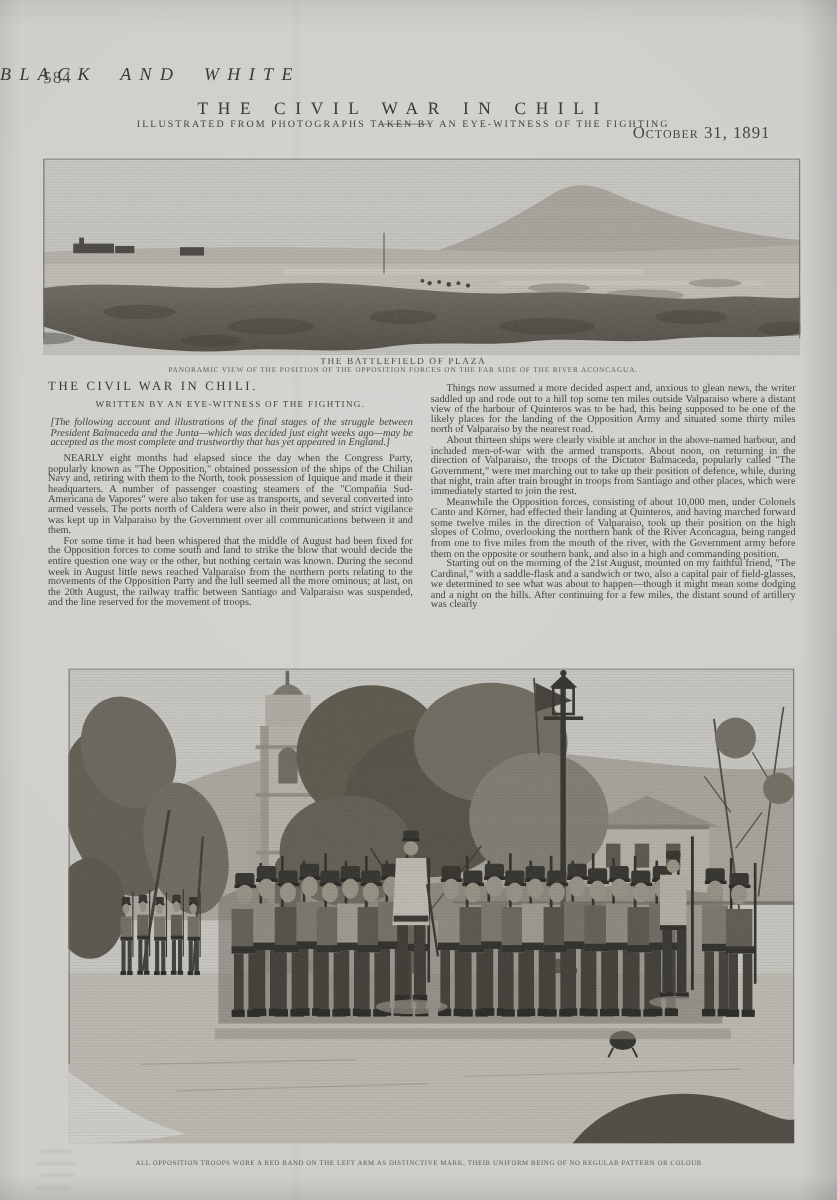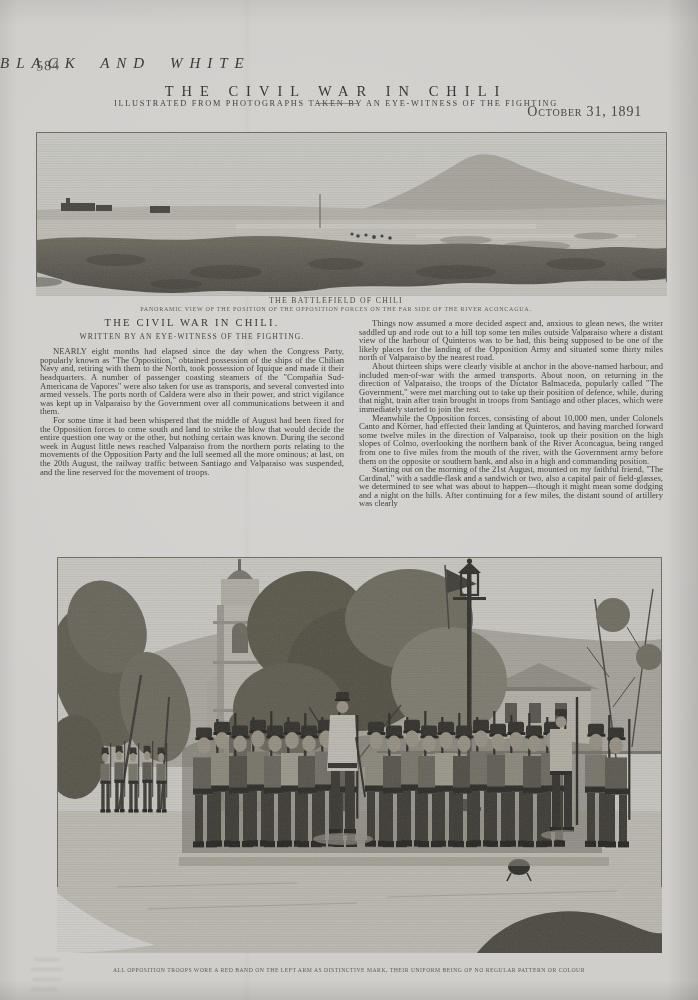--- a/index.html
+++ b/index.html
@@ -20,21 +20,21 @@
   .date{right:56px;top:60px;font-size:14px;font-variant:small-caps;letter-spacing:0.8px;color:#4a483f;margin-top:44px;}
   .title{left:0;top:83px;width:672px;text-align:center;font-size:14.5px;letter-spacing:8px;color:#3a3833;}
   .title-rule{left:316px;top:103px;width:42px;height:1px;background:#8e8c85;}
   .subtitle{left:0;top:99px;width:672px;text-align:center;font-size:8.3px;letter-spacing:1.7px;color:#474540;}
   .illo1{left:36px;top:132px;width:631px;height:164px;}
   .cap1{left:0;top:296px;width:672px;text-align:center;font-size:7.8px;letter-spacing:1.3px;color:#504e47;}
   .subcap1{left:0;top:306px;width:672px;text-align:center;font-size:6.1px;letter-spacing:0.7px;color:#605e56;}
   .cols{left:40px;top:319px;width:624px;display:flex;gap:15px;}
   .col{width:304px;font-size:8.6px;line-height:8.6px;text-align:justify;color:#45433d;}
   .col p{margin:0;text-indent:13px;}
-  .lede{text-align:center;font-size:10.6px;letter-spacing:2.2px;color:#3b3933;text-indent:0 !important;margin-bottom:5px !important;}
+  .lede{text-align:left;font-size:10.6px;letter-spacing:2.2px;color:#3b3933;text-indent:0 !important;margin-bottom:5px !important;}
   .byline{text-align:center;font-size:7.6px;letter-spacing:1.1px;color:#4a483f;text-indent:0 !important;margin-bottom:6px !important;}
   .note{font-style:italic;margin-bottom:4px !important;text-indent:0 !important;padding-left:2px;}
   .illo2{left:57px;top:557px;width:605px;height:396px;}
   .cap2{left:0;top:956px;width:698px;text-align:center;font-size:7.4px;letter-spacing:0.6px;color:#4e4c44;}
   .subcap2{left:0;top:967px;width:698px;text-align:center;font-size:5.7px;letter-spacing:0.5px;color:#5d5b52;}
   .smudge{background:#8c8a84;opacity:0.16;filter:blur(1px);border-radius:2px;}
 </style>
 </head>
 <body>
 
@@ -118,27 +118,28 @@
           <ellipse cx="620" cy="142" rx="24" ry="6"></ellipse>
         <ellipse cx="140" cy="152" rx="26" ry="5"></ellipse>
           <ellipse cx="360," cy="150" rx="26" ry="5"></ellipse>
       </g>
       <rect x="0" y="0" width="631" height="164" fill="url(#hlines)"></rect>
       <rect x="0" y="0" width="631" height="164" filter="url(#grain)" opacity="0.14"></rect>
       <path d="M0.5,150 L0.5,0.5 L630.5,0.5 L630.5,150" fill="none" stroke="#6e6c65" stroke-width="1"></path>
     </svg>
   </div>
 
-  <div class="abs cap1">THE BATTLEFIELD OF CHILI</div>
+  <div class="abs cap1">THE BATTLEFIELD OF PLAZA</div>
   <div class="abs subcap1">PANORAMIC VIEW OF THE POSITION OF THE OPPOSITION FORCES ON THE FAR SIDE OF THE RIVER ACONCAGUA.</div>
 
   <div class="abs cols">
     <div class="col">
       <p class="lede">THE CIVIL WAR IN CHILI.</p>
       <p class="byline">WRITTEN BY AN EYE-WITNESS OF THE FIGHTING.</p>
+      <p class="note">[The following account and illustrations of the final stages of the struggle between President Balmaceda and the Junta—which was decided just eight weeks ago—may be accepted as the most complete and trustworthy that has yet appeared in England.]</p>
       <p>NEARLY eight months had elapsed since the day when the Congress Party, popularly known as "The Opposition," obtained possession of the ships of the Chilian Navy and, retiring with them to the North, took possession of Iquique and made it their headquarters. A number of passenger coasting steamers of the "Compañia Sud-Americana de Vapores" were also taken for use as transports, and several converted into armed vessels. The ports north of Caldera were also in their power, and strict vigilance was kept up in Valparaiso by the Government over all communications between it and them.</p>
       <p>For some time it had been whispered that the middle of August had been fixed for the Opposition forces to come south and land to strike the blow that would decide the entire question one way or the other, but nothing certain was known. During the second week in August little news reached Valparaiso from the northern ports relating to the movements of the Opposition Party and the lull seemed all the more ominous; at last, on the 20th August, the railway traffic between Santiago and Valparaiso was suspended, and the line reserved for the movement of troops.</p>
     </div>
     <div class="col">
       <p>Things now assumed a more decided aspect and, anxious to glean news, the writer saddled up and rode out to a hill top some ten miles outside Valparaiso where a distant view of the harbour of Quinteros was to be had, this being supposed to be one of the likely places for the landing of the Opposition Army and situated some thirty miles north of Valparaiso by the nearest road.</p>
       <p>About thirteen ships were clearly visible at anchor in the above-named harbour, and included men-of-war with the armed transports. About noon, on returning in the direction of Valparaiso, the troops of the Dictator Balmaceda, popularly called "The Government," were met marching out to take up their position of defence, while, during that night, train after train brought in troops from Santiago and other places, which were immediately started to join the rest.</p>
       <p>Meanwhile the Opposition forces, consisting of about 10,000 men, under Colonels Canto and Körner, had effected their landing at Quinteros, and having marched forward some twelve miles in the direction of Valparaiso, took up their position on the high slopes of Colmo, overlooking the northern bank of the River Aconcagua, being ranged from one to five miles from the mouth of the river, with the Government army before them on the opposite or southern bank, and also in a high and commanding position.</p>
       <p>Starting out on the morning of the 21st August, mounted on my faithful friend, "The Cardinal," with a saddle-flask and a sandwich or two, also a capital pair of field-glasses, we determined to see what was about to happen—though it might mean some dodging and a night on the hills. After continuing for a few miles, the distant sound of artillery was clearly</p>
     </div>
   </div>

